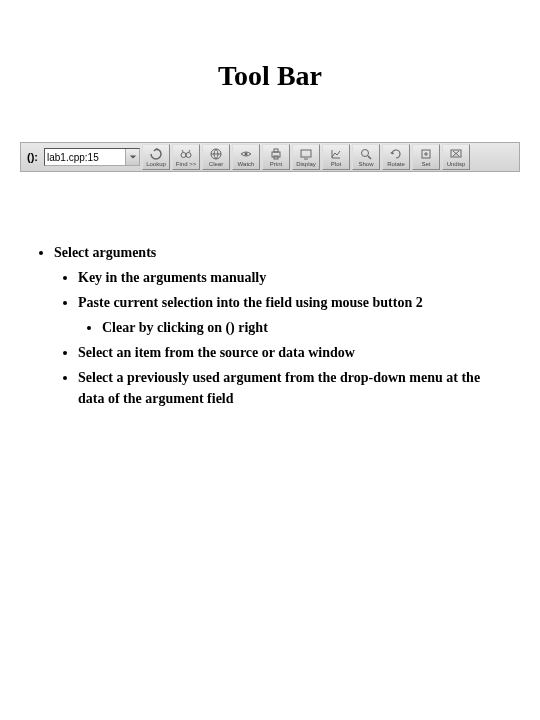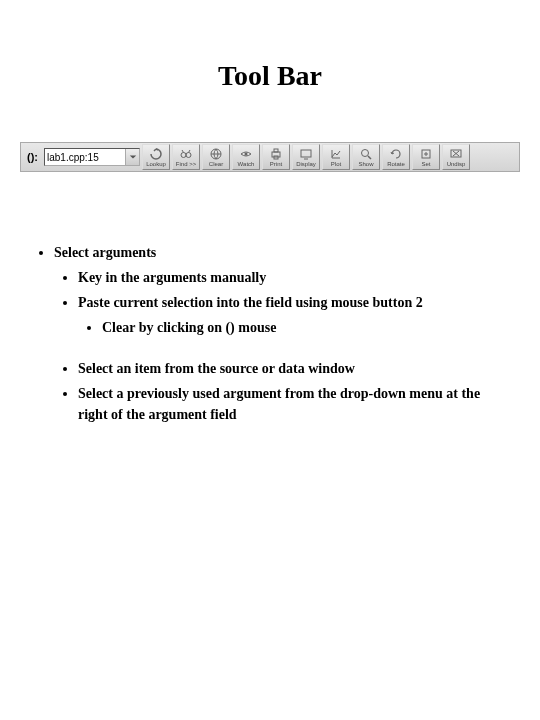--- a/index.html
+++ b/index.html
@@ -92,21 +92,21 @@
   }
   .tb-btn .lbl { line-height: 1; margin-top: 1px; }
   .content {
     margin-top: 70px;
     font-size: 14px;
     line-height: 1.5;
     font-weight: bold;
     font-family: Georgia, "Times New Roman", serif;
   }
   .content ul { list-style: disc; padding-left: 24px; margin: 0; }
-  .content ul ul { margin-top: 4px; margin-bottom: 20px; }
+  .content ul ul { margin-top: 4px; margin-bottom: 4px; }
   .content li { margin-bottom: 4px; }
 </style>
 </head>
 <body>
 
 <div class="page">
   <h1 class="title">Tool Bar</h1>
 
   <div class="toolbar">
     <span class="tb-label">():</span>
@@ -222,21 +222,21 @@
   </div>
 
   <div class="content">
     <ul>
       <li>Select arguments</li>
       <ul>
         <li>Key in the arguments manually</li>
         <li>
           <span>Paste current selection into the field using mouse button 2</span>
           <ul>
-            <li>Clear by clicking on () mouse</li>
+            <li>Clear by clicking on () right</li>
           </ul>
         </li>
         <li>Select an item from the source or data window</li>
-        <li>Select a previously used argument from the drop-down menu at the right of the argument field</li>
+        <li>Select a previously used argument from the drop-down menu at the data of the argument field</li>
       </ul>
     </ul>
   </div>
 </div>
 
 </body></html>

